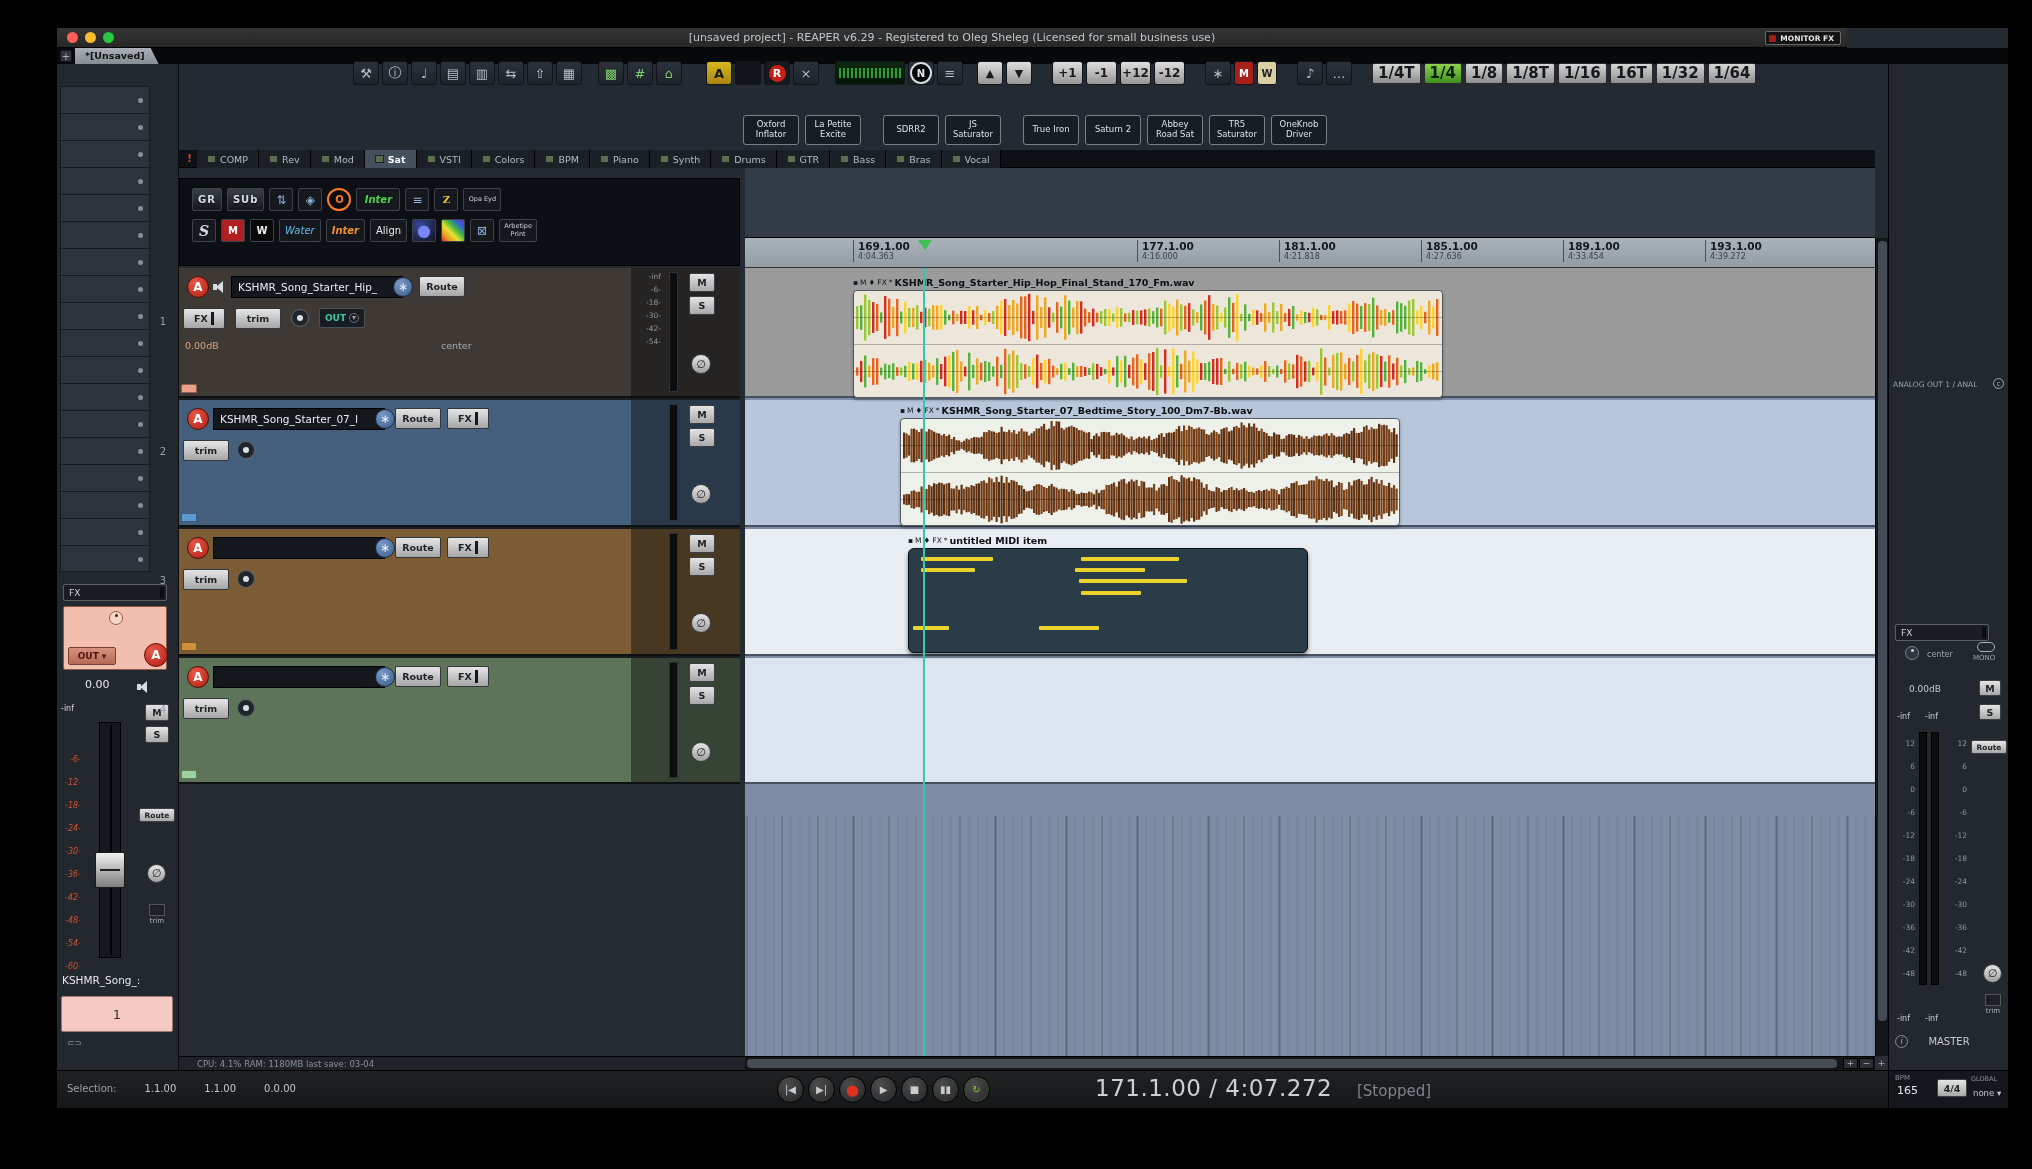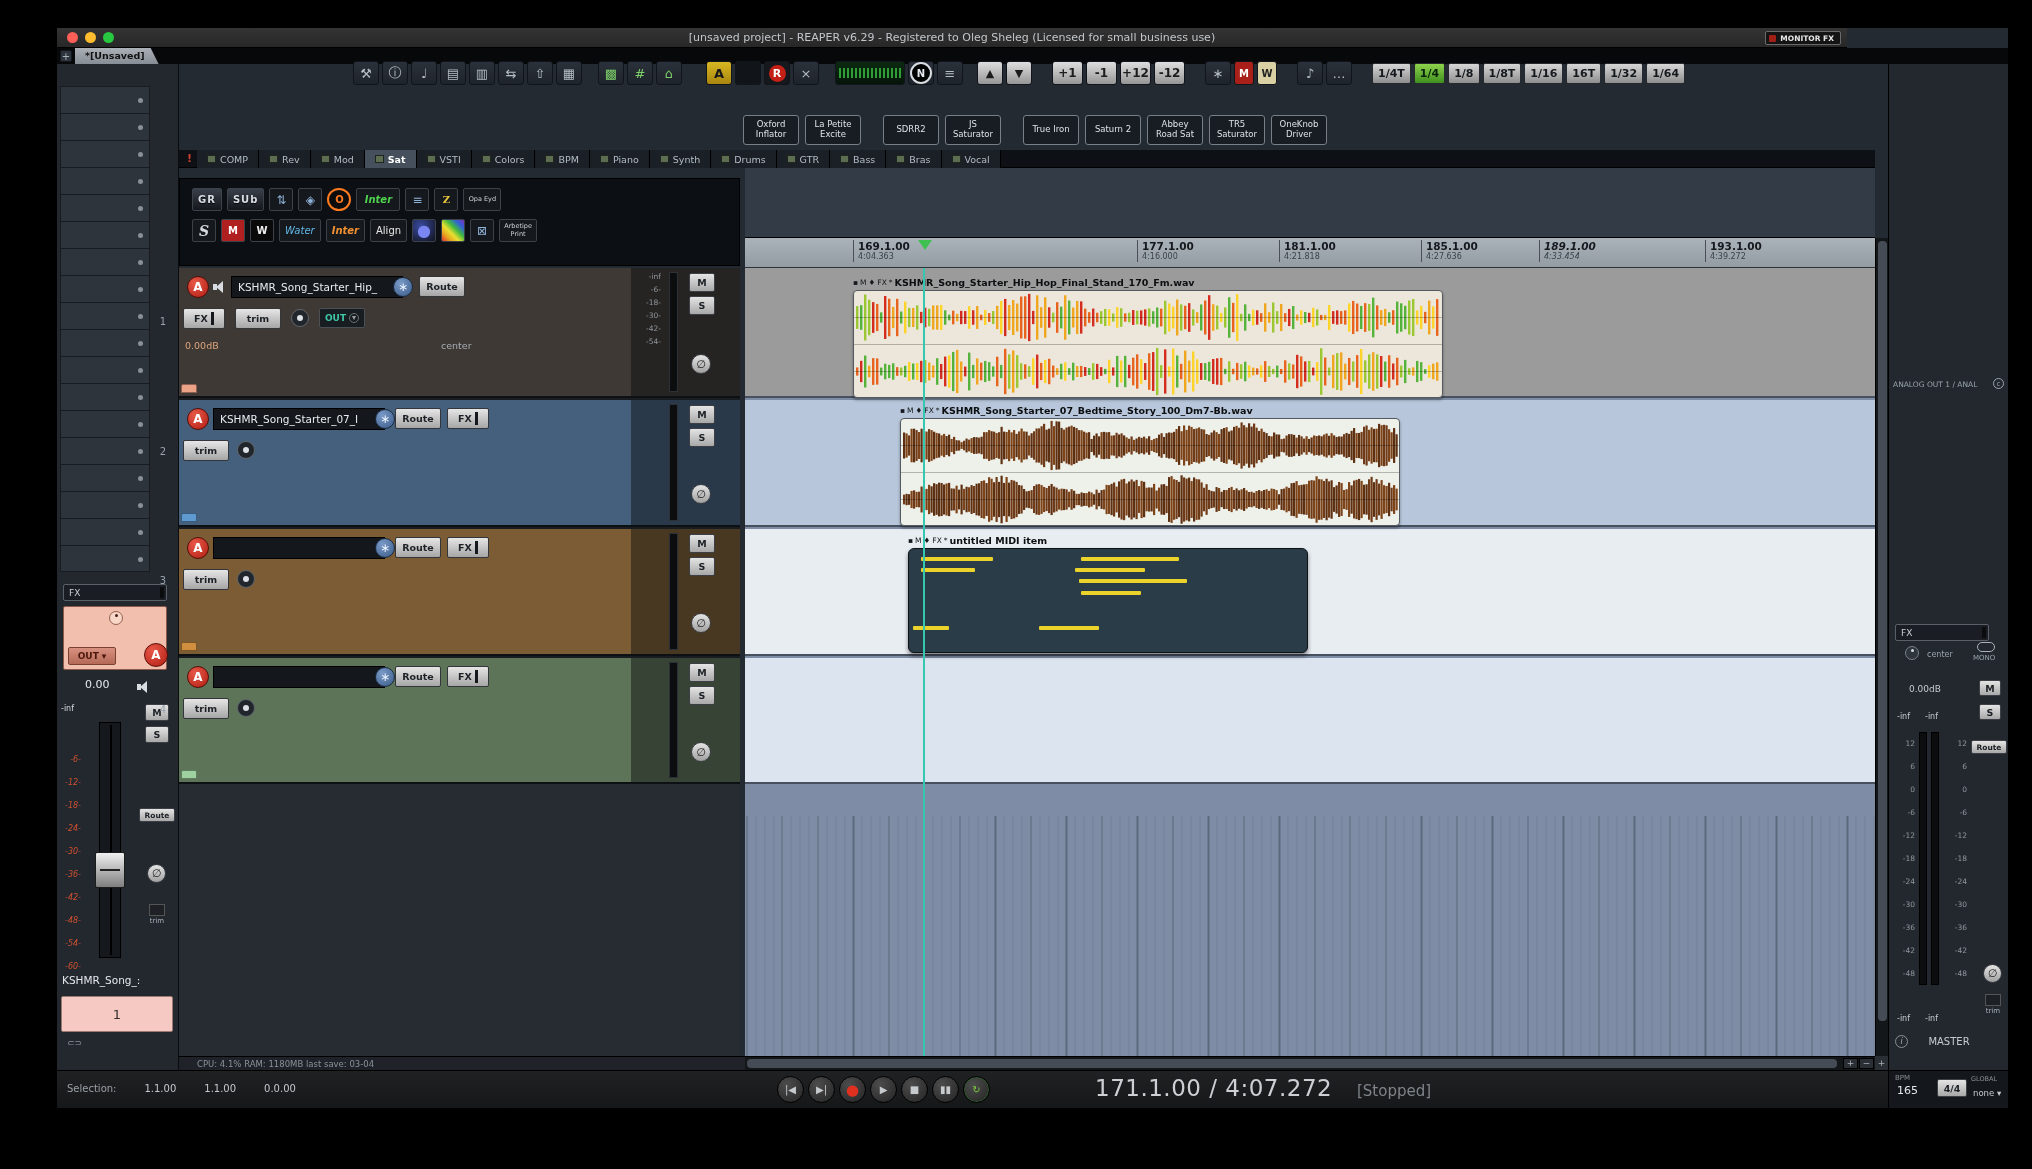--- a/index.html
+++ b/index.html
@@ -32,21 +32,21 @@
   .t-wave{width:70px;background:linear-gradient(#0c2a10,#06140a);color:#49c840;font-size:9px;letter-spacing:1px;overflow:hidden;}
   .t-wave:before{content:"";width:62px;height:10px;background:repeating-linear-gradient(90deg,#2f9e36 0 2px,rgba(0,0,0,0) 2px 4px);}
   .t-ncircle{font-size:0;}
   .t-ncircle:before{content:"N";width:18px;height:18px;border:2px solid #d8dde2;border-radius:50%;color:#e6eaee;font-size:10px;font-weight:bold;display:flex;align-items:center;justify-content:center;background:#000;}
   .t-metal{background:linear-gradient(#dedede,#969696);color:#1c1c1c;font-weight:bold;font-size:11px;}
   .t-wide{width:31px;font-size:12px;}
   .t-redsq{background:#a82019;color:#fff;font-weight:bold;font-size:10px;width:20px;}
   .t-tan{background:#d9d0a4;color:#222;font-weight:bold;font-size:10px;width:20px;}
   .tsp{background:none;border:none;}
   .sp8{width:8px;} .sp10{width:10px;} .sp14{width:14px;} .sp18{width:18px;}
-  .gb{height:21px;padding:0 5px;background:linear-gradient(#d6d6d6,#8e8e8e);border:1px solid #26292e;border-radius:2px;color:#15181c;font-size:11px;font-weight:bold;display:flex;align-items:center;}
+  .gb{height:21px;padding:0 5px;background:linear-gradient(#d6d6d6,#8e8e8e);border:1px solid #26292e;border-radius:2px;color:#15181c;font-size:15px;font-weight:bold;display:flex;align-items:center;}
   .g-active{background:linear-gradient(#8ed24c,#3f8f1f);color:#07230a;}
 
   
   #pluginrow{position:absolute;left:686px;top:86px;height:32px;display:flex;gap:6px;align-items:center;}
   .pb{min-width:56px;height:30px;background:#181d23;border:1px solid #787f86;border-radius:3px;color:#dde2e6;font-size:8.5px;display:flex;flex-direction:column;align-items:center;justify-content:center;line-height:1.15;padding:0 4px;}
   .pb-gap{margin-left:16px;}
 
   
   #ribbon{position:absolute;left:122px;top:122px;width:1696px;height:18px;background:#0d1116;border-bottom:1px solid #000;}
   #ribbon-alert{position:absolute;left:8px;top:2px;color:#d04030;font-size:11px;font-weight:bold;}
@@ -602,21 +602,21 @@
         <span class="rtime">4:16.000</span>
       </div>
         <div class="rlab" style="left: 534px;">
         <span class="rbar">181.1.00</span>
         <span class="rtime">4:21.818</span>
       </div>
         <div class="rlab" style="left: 676px;">
         <span class="rbar">185.1.00</span>
         <span class="rtime">4:27.636</span>
       </div>
-        <div class="rlab" style="left: 794px; font-style: italic;">
+        <div class="rlab" style="left: 818px;">
         <span class="rbar">189.1.00</span>
         <span class="rtime">4:33.454</span>
       </div>
         <div class="rlab" style="left: 960px;">
         <span class="rbar">193.1.00</span>
         <span class="rtime">4:39.272</span>
       </div>
       </div>
   </div>
   <div id="curtri"></div>

